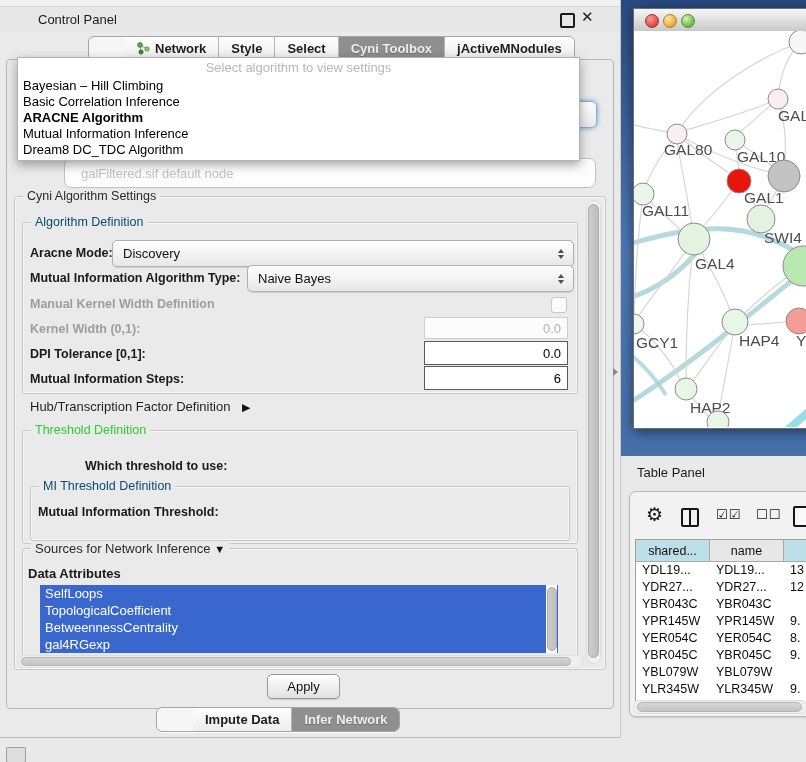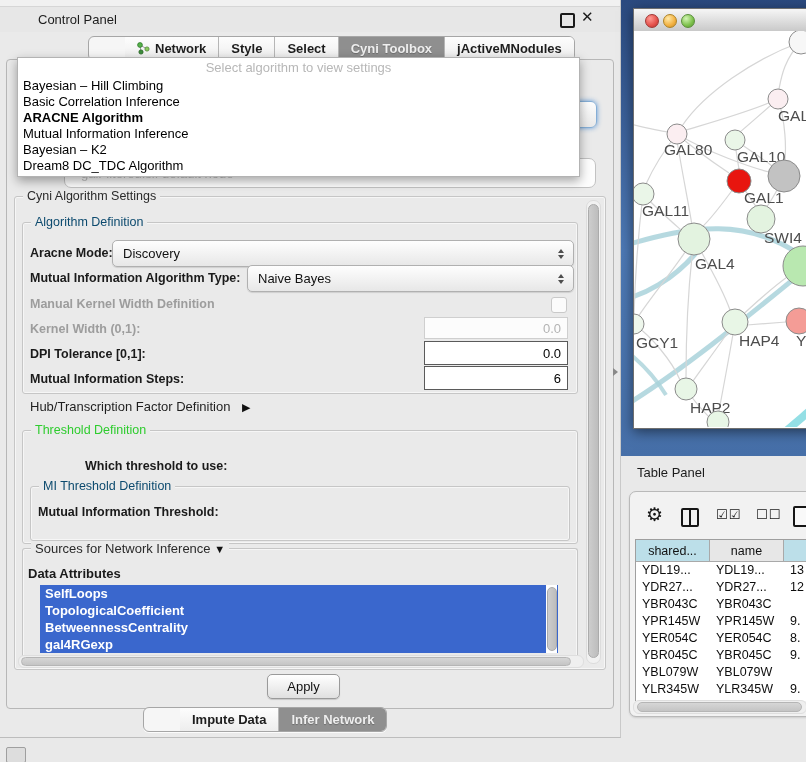--- a/index.html
+++ b/index.html
@@ -57,21 +57,21 @@
   .stepper .up{border-bottom:4.5px solid #4d4d4d;}
   .stepper .dn{border-top:4.5px solid #4d4d4d;}
 
   .numfield{box-sizing:border-box;text-align:right;padding:0 6px;font-size:13px;font-family:"Liberation Sans",sans-serif;background:#fff;border:1px solid #5a5a5a;color:#000;}
   .numfield.dis{border:1px solid #cfcfcf;background:#fcfcfc;color:#b3b3b3;}
   .checkbox{border:1px solid #c9c9c9;border-radius:3px;background:#fbfbfb;}
 
   .disclosure{font-size:11px;color:#111;}
 
   
-  .attr-list{background:#fff;overflow:hidden;font-weight:bold;}
+  .attr-list{background:#fff;overflow:hidden;}
   .attr-list .li{height:17px;line-height:17px;font-size:13px;padding-left:5px;color:#000;}
   .attr-list .li.selected{background:#3a67cd;color:#fff;}
 
   
   .sb-track-v{background:#f1f1f1;border:1px solid #dcdcdc;border-radius:7px;}
   .sb-thumb{background:linear-gradient(90deg,#cdcdcd,#bdbdbd);border-radius:6px;border:1px solid #ababab;}
   .sb-track-h{background:#efefef;border:1px solid #dedede;border-radius:6px;}
   .sb-thumb-h{background:linear-gradient(#d6d6d6,#c4c4c4);border-radius:5px;border:1px solid #b5b5b5;}
 
   .apply-btn{display:flex;align-items:center;justify-content:center;font-size:13px;color:#111;border:1px solid #9a9a9a;border-radius:5px;background:linear-gradient(#ffffff,#e0e0e0);box-shadow:0 1px 1px rgba(0,0,0,.15);}
@@ -160,21 +160,20 @@
     <div>
 
         <div class="item">Bayesian – Hill Climbing</div>
 
         <div class="item">Basic Correlation Inference</div>
 
         <div class="item bold">ARACNE Algorithm</div>
 
         <div class="item">Mutual Information Inference</div>
 
-        <div class="item">Bayesian – K2</div>
 
         <div class="item">Dream8 DC_TDC Algorithm</div>
       </div>
   </div>
 
   <div class="abs group" style="left:14px;top:196px;width:590px;height:472px;">
     <span class="gtitle">Cyni Algorithm Settings</span>
   </div>
 
   <div class="abs sb-track-v" style="left:586px;top:200px;width:13px;height:462px;">
@@ -255,21 +254,21 @@
   </div>
 
   <div class="abs sb-track-h" style="left:18px;top:655px;width:564px;height:11px;">
     <div class="sb-thumb-h" style="position:absolute;left:2px;top:1px;width:548px;height:7px;"></div>
   </div>
 
   <div class="abs apply-btn" style="left:267px;top:674px;width:71px;height:23px;">
     <span>Apply</span>
   </div>
 
-  <div class="abs seg" style="left:143px;top:707px;text-align:right;">
+  <div class="abs seg" style="left:156px;top:707px;text-align:right;">
     <div class="tab">
         <span>Impute Data</span>
       </div>
     <div class="tab sel">
         <span>Infer Network</span>
       </div>
   </div>
 </div>
 
 <div class="abs splitter-arrow" style="left:613px;top:368px;"></div>

